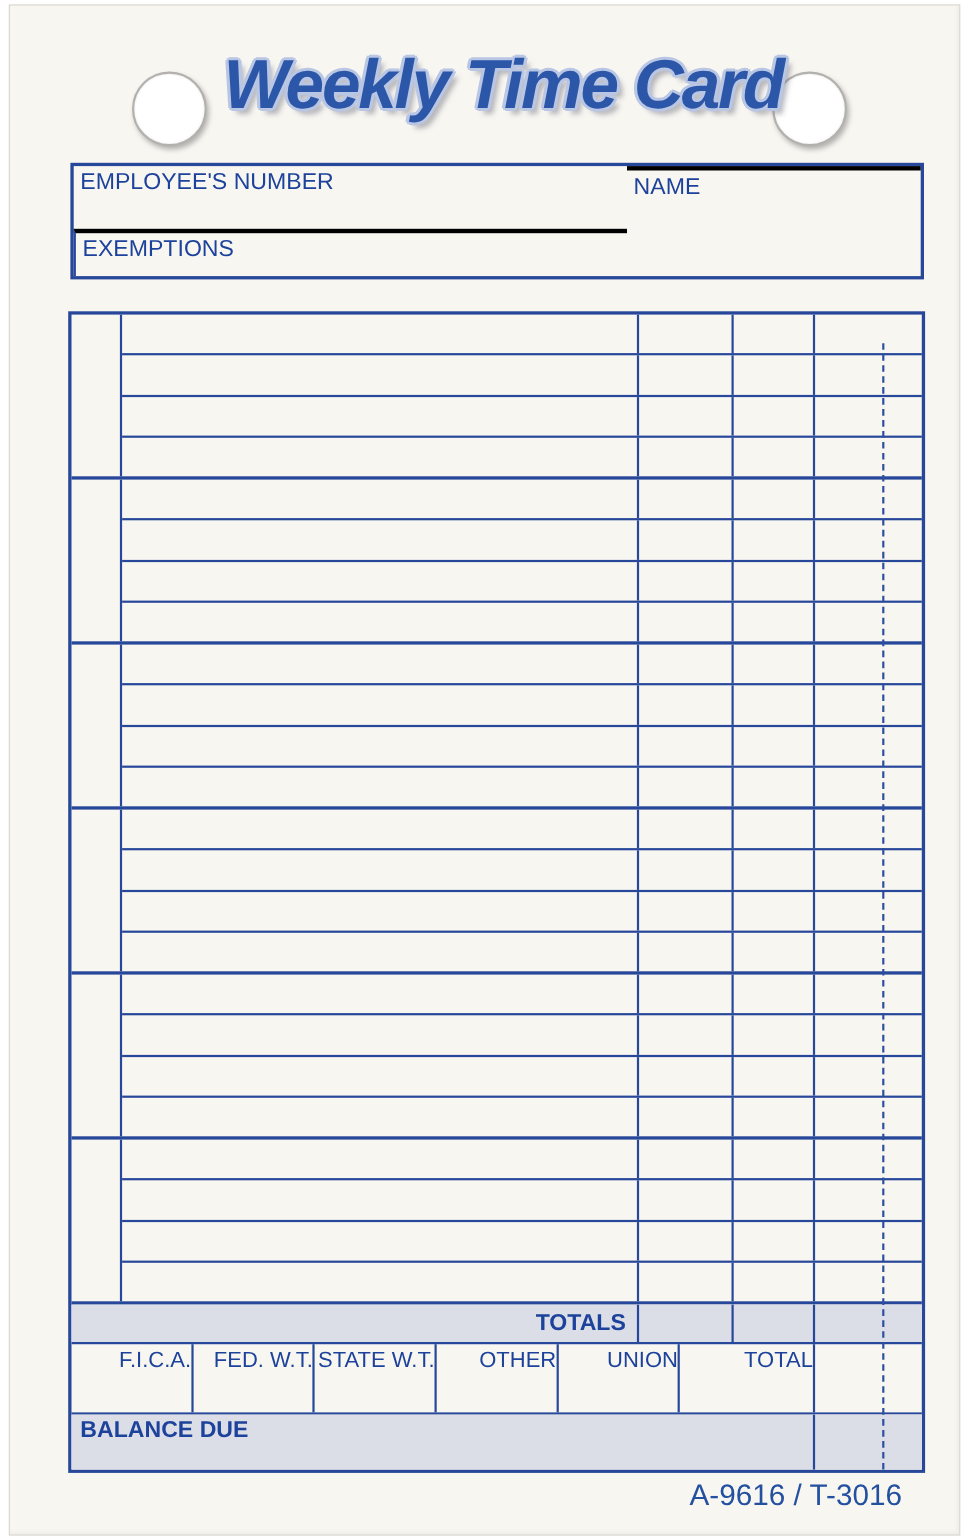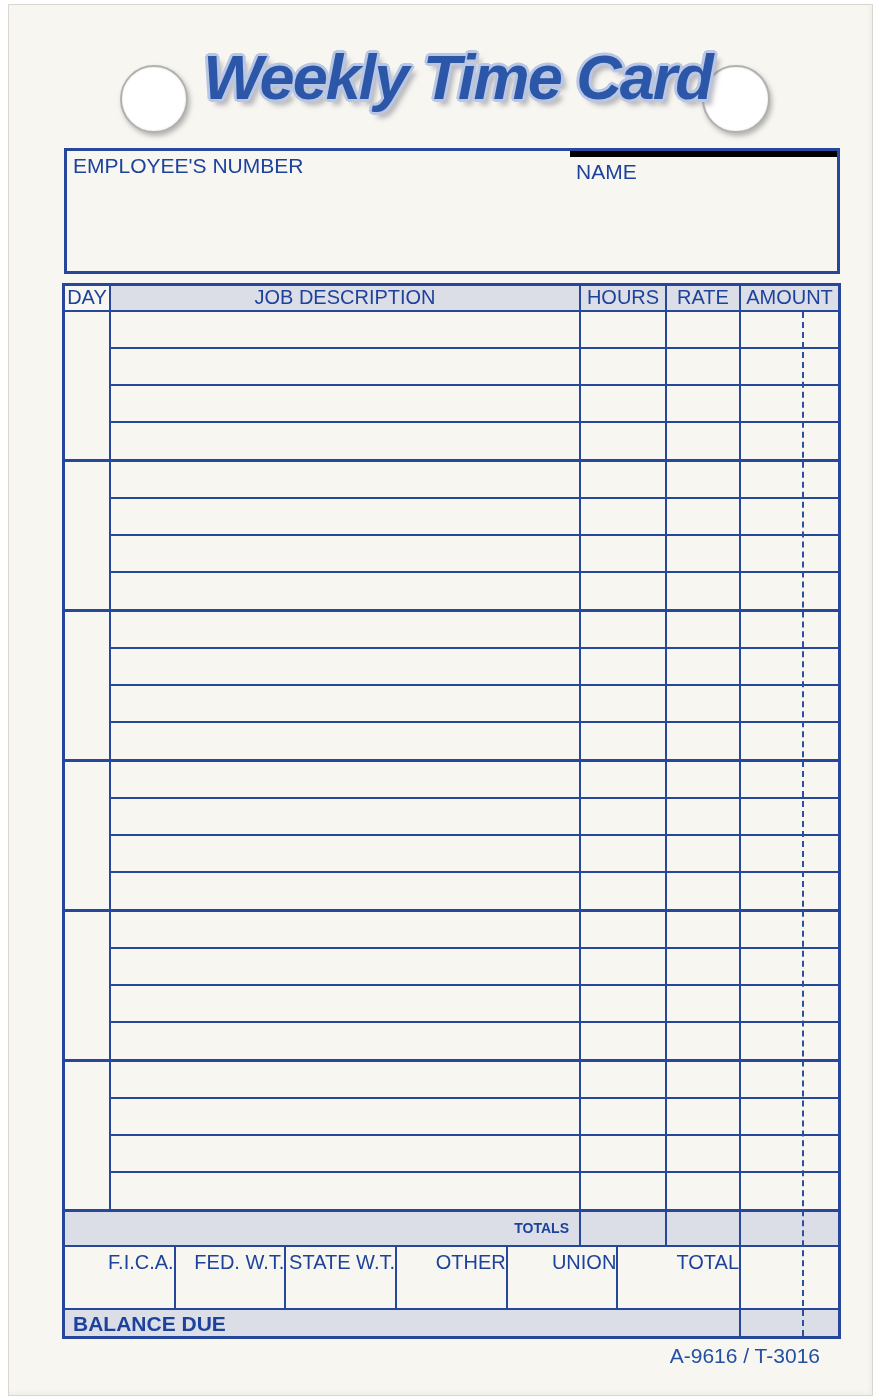--- a/index.html
+++ b/index.html
@@ -21,26 +21,26 @@
   
   .title { position:absolute; left:0; right:0; top:36px; text-align:center;
            font-size:63px; font-weight:bold; font-style:italic; letter-spacing:-2px;
            color:#2c57a9;
            text-shadow:
              -2px -2px 0 #b9c6e4, 2px -2px 0 #b9c6e4, -2px 2px 0 #b9c6e4, 2px 2px 0 #b9c6e4,
              -3px 0 0 #b9c6e4, 3px 0 0 #b9c6e4, 0 3px 0 #b9c6e4, 0 -3px 0 #b9c6e4,
              5px 6px 5px rgba(115,118,132,0.5); padding-left: 34px; }
 
   
-  .header-block { position:absolute; left:55px; top:143px; width:776px; height:126px;
+  .header-block { position:absolute; left:55px; top:143px; width:776px; height:106px;
                   border:3px solid #27489a; display:grid;
                   grid-template-columns: 503px 1fr; grid-template-rows: 57px 1fr; }
   .hb-cell { position:relative; padding:3px 6px; font-size:21px; color:#1d429b; }
   .hb-cell.bl { border-left:2px solid #27489a; }
-  .hb-cell.bt { border-top:6px solid #000000; }
+  .hb-cell.bt { border-top:4px solid #000000; }
 
   
   .main-table { position:absolute; left:53px; top:278px; width:779px; height:1056px;
                 border:3px solid #27489a; display:flex; flex-direction:column; }
 
   .thead { display:flex; height:26px; border-bottom:2px solid #27489a;
            font-size:20px; color:#1d429b; text-align:center; line-height:22px; }
   .th { background:#dbdde7; }
   .th.day    { width:46px; border-right:2px solid #27489a; background:#f8f6f1; }
   .th.job    { flex:1; }
@@ -55,70 +55,66 @@
   .entry-row { flex:1; display:flex; border-bottom:2px solid #27489a; }
   .entry-row.last { border-bottom:none; }
   .cell-job    { flex:1; }
   .cell-hours  { width:86px; border-left:2px solid #27489a; }
   .cell-rate   { width:74px; border-left:2px solid #27489a; }
   .cell-amount { width:99px; border-left:2px solid #27489a; }
 
   .totals-row { display:flex; height:36px; border-bottom:2px solid #27489a;
                 background:#dbdde7; }
   .totals-label-cell { width:514px; text-align:right; padding-right:10px;
-                       font-size:14px; font-weight:bold; color:#1d429b; line-height:33px; }
+                       font-size:21px; font-weight:bold; color:#1d429b; line-height:33px; }
   .totals-row .cell-hours, .totals-row .cell-rate, .totals-row .cell-amount { background:#dbdde7; }
   .totals-row .cell-hours { width:86px; }
 
   .deductions-row { display:flex; height:64px; border-bottom:2px solid #27489a; }
   .ded-cell { flex:1; border-right:2px solid #27489a; text-align:right;
               padding-top:4px; font-size:20px; color:#1d429b; }
   .ded-cell.last { border-right:none;padding-left:12px; }
   .deductions-row .cell-amount { width:99px; }
 
   .balance-row { flex:1; display:flex; background:#dbdde7; }
   .balance-label-cell { flex:1; padding:2px 16px 0 8px; font-size:21px; font-weight:bold;
                         color:#1d429b; }
   .balance-row .cell-amount { background:#dbdde7; }
 
   .cents-line { position:absolute; left:737px; top:26px; bottom:0; width:0;
                 border-left:2px dashed #2c4f9f; }
 
-  .footer-code { position:absolute; right:52px; top:1339px; font-size:21px;
+  .footer-code { position:absolute; right:52px; top:1339px; font-size:27px;
                  color:#2450a0; }
 </style>
 </head>
 <body>
 
 <div class="page">
   <div class="card">
 
     <div class="hole left"></div>
     <div class="hole right"></div>
 
     <h1 class="title">Weekly Time Card</h1>
 
     <div class="header-block">
       <div class="hb-cell">
         <span>EMPLOYEE'S NUMBER</span>
       </div>
       <div class="hb-cell bt">
         <span>NAME</span>
       </div>
+      <div class="hb-cell bl bt">
+        <span>EXEMPTIONS</span>
+      </div>
     </div>
 
     <div class="main-table">
 
-      <div class="thead">
-        <div class="th day">DAY</div>
-        <div class="th job">JOB DESCRIPTION</div>
-        <div class="th hours">HOURS</div>
-        <div class="th rate">RATE</div>
-        <div class="th amount">AMOUNT</div>
-      </div>
 
       <div class="tbody">
           <div class="day-group">
             <div class="day-cell"></div>
             <div class="group-rows">
               <div class="entry-row">
                 <div class="cell-job"></div>
                 <div class="cell-hours"></div>
                 <div class="cell-rate"></div>
                 <div class="cell-amount"></div>

